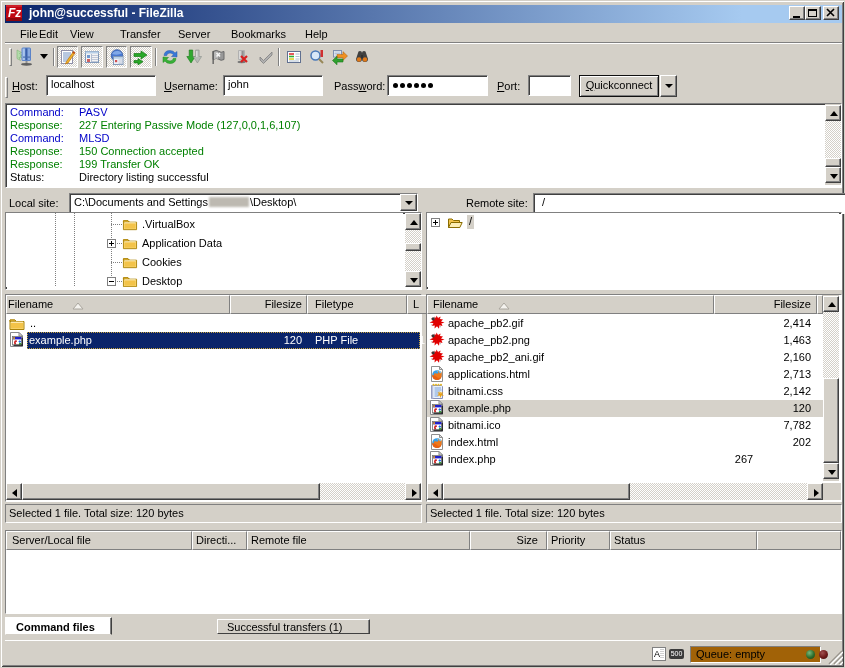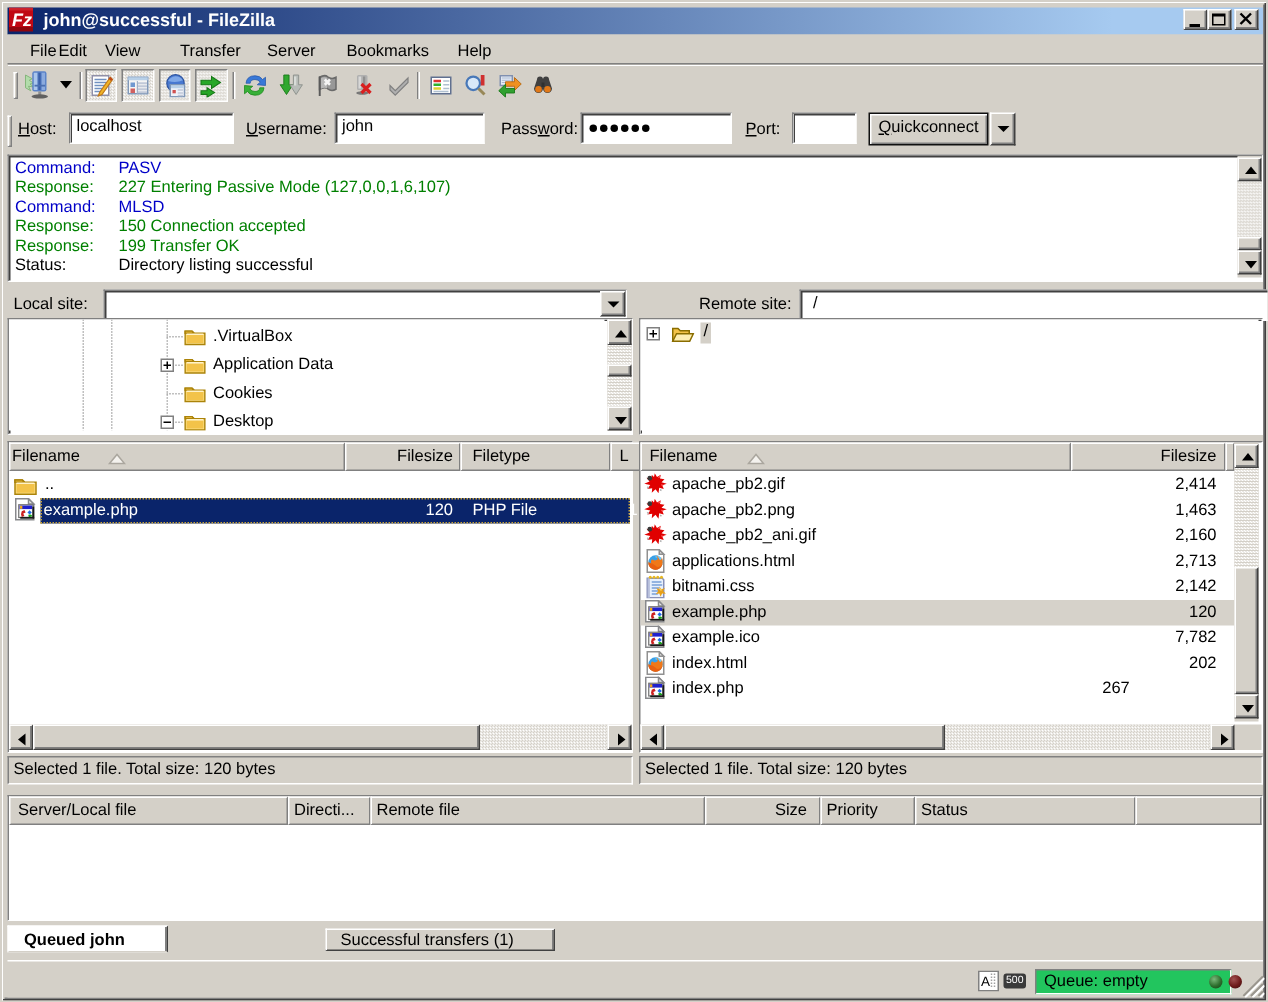--- a/index.html
+++ b/index.html
@@ -188,20 +188,21 @@
     <div class="abs btn" style="left:0; top:54px; width:16px; height:9px;"></div>
     <div class="abs btn" style="left:0; top:63px; width:16px; height:16px;">
           <div class="abs tri-down" style="left:4px; top:6px; border-left-width:4px;border-right-width:4px;border-top-width:5px;"></div>
         </div>
   </div>
 </div>
 
 <div class="abs" style="left:4px; top:192px; width:417px; height:21px;">
   <div class="abs" style="left:4px; top:4px;">Local site:</div>
   <div class="abs sunk" style="left:64px; top:0px; width:349px; height:21px;">
+    <div class="abs" style="left:4px; top:2px; white-space:nowrap;">C:\Documents and Settings<span style="display:inline-block; width:40px; height:10px; background:#bdb9b1; filter:blur(1px); vertical-align:-1px; margin:0 1px;"></span>\Desktop\</div>
     <div class="abs btn" style="right:0px; top:0px; width:17px; height:17px;">
           <div class="abs tri-down" style="left:4px; top:6px; border-left-width:4px;border-right-width:4px;border-top-width:4px;"></div>
         </div>
   </div>
 </div>
 
 <div class="abs" style="left:425px; top:192px; width:416px; height:21px;margin-left:38px;">
   <div class="abs" style="left:2px; top:4px;">Remote site:</div>
   <div class="abs sunk" style="left:69px; top:0px; width:345px; height:21px;">
     <div class="abs" style="left:8px; top:2px;">/</div>
@@ -435,21 +436,21 @@
             <path d="M10,0.5 L10,4 L13.5,4 Z" fill="#e8e8e8" stroke="#88898c"></path>
             <rect x="3.5" y="4.5" width="9.5" height="8.5" fill="#fff" stroke="#707070" stroke-width="0.8"></rect>
             <rect x="4" y="5" width="8.5" height="2.4" fill="#2020cc"></rect>
             <rect x="4.3" y="5.2" width="1.6" height="2" fill="#f0a818"></rect>
             <path d="M5.5,8.8 l1.8,-0.8 0.8,1.6 -1.6,0.8 0.8,1.6 -1.8,0.6 -0.5,-1.8 z" fill="#cc2020"></path>
             <path d="M9.3,9.6 l1.4,-1.4 1.5,1.4 -1.4,1.4 z" fill="#2068e8"></path>
             <path d="M9.8,11.2 l1.8,-0.2 1.2,1.2 -2.6,0.6 z" fill="#18a018"></path>
             <rect x="12.6" y="5.8" width="1.2" height="7.8" fill="#181818"></rect>
             <rect x="4.5" y="12.6" width="9.3" height="1.2" fill="#181818"></rect>
           </svg>
-          <span class="abs" style="left:21px;top:2px;">example.ico</span>
+          <span class="abs" style="left:21px;top:2px;">bitnami.ico</span>
           <span class="abs" style="left:250px;top:2px;width:134px;text-align:right;">7,782</span>
         </div>
         <div class="abs" style="left:0;top:119px;width:398px;height:17px;">
           <svg class="abs" style="left:2px;top:0px;" width="16" height="16" viewBox="0 0 16 16">
             <path d="M2.5,0.5 L10.5,0.5 L13.5,3.5 L13.5,15.5 L2.5,15.5 Z" fill="#fff" stroke="#909090"></path>
             <path d="M10.5,0.5 L10.5,3.5 L13.5,3.5 Z" fill="#e0e0e0" stroke="#909090"></path>
             <circle cx="8" cy="9" r="4.8" fill="#38a0e8"></circle>
             <path d="M8,4.2 a4.8,4.8 0 0,1 4.8,4.8 l-1.5,0 a3.3,3.3 0 0,0 -3.3,-3.3 Z" fill="#70c8f8"></path>
             <path d="M3.2,9 a4.8,4.8 0 0,0 9.6,0 q0.3,-2.5 -1,-4 q0.8,1.8 -0.3,2.2 q-1,0.3 -1.3,-1 q-0.4,-1.5 -2,-1.8 q2.3,2.3 0.5,3 q-1.8,0.6 -3,-0.5 q-1.3,1.3 -0.4,3.3 q-1.3,-0.4 -1.6,-1.8 Z" fill="#f07818"></path>
             <path d="M3.2,9.5 a4.8,4.8 0 0,0 9.5,0.5 q-2.5,3.5 -4.8,1 q-2.2,-2.3 -4.7,-1.5 Z" fill="#e86010"></path>
@@ -506,33 +507,33 @@
     <div class="abs hdrcol" style="left:186px; top:0; width:55px; padding-left:3px;">Directi...</div>
     <div class="abs hdrcol" style="left:241px; top:0; width:223px; padding-left:3px;">Remote file</div>
     <div class="abs hdrcol" style="left:464px; top:0; width:77px; text-align:right; padding-right:8px;">Size</div>
     <div class="abs hdrcol" style="left:541px; top:0; width:63px; padding-left:3px;">Priority</div>
     <div class="abs hdrcol" style="left:604px; top:0; width:147px; padding-left:3px;">Status</div>
     <div class="abs hdrcol" style="left:751px; top:0; width:84px;"></div>
   </div>
 </div>
 
 <div class="abs" style="left:4px; top:616px; width:837px; height:19px;">
-  <div class="abs" style="left:0px; top:0px; width:107px; height:18px; background:#fff; border:1px solid; border-color:#ffffff #404040 #d4d0c8 #ffffff; box-shadow: inset -1px 0 0 #808080; font-weight:bold; padding:3px 0 0 10px;">Queued john</div>
+  <div class="abs" style="left:0px; top:0px; width:107px; height:18px; background:#fff; border:1px solid; border-color:#ffffff #404040 #d4d0c8 #ffffff; box-shadow: inset -1px 0 0 #808080; font-weight:bold; padding:3px 0 0 10px;">Command files</div>
   <div class="abs" style="left:108px; top:2px; width:103px; height:15px; background:#d4d0c8; border:1px solid; border-color:#ffffff #404040 #404040 #ffffff; box-shadow: inset -1px 0 0 #808080; padding:1px 0 0 9px;margin-top:24px;">Failed transfers</div>
   <div class="abs" style="left:212px; top:2px; width:153px; height:15px; background:#d4d0c8; border:1px solid; border-color:#ffffff #404040 #404040 #ffffff; box-shadow: inset -1px 0 0 #808080; padding:1px 0 0 9px;">Successful transfers (1)</div>
 </div>
 
 <div class="abs" style="left:4px; top:639px; width:837px; height:25px; background:#d4d0c8; border-top:1px solid #fff;">
   <svg id="ic-ascii" class="abs" style="left:647px; top:6px;" width="14" height="14">
         <rect x="0.5" y="0.5" width="13" height="13" fill="#fff" stroke="#808080"></rect>
         <text x="2" y="10" font-size="9" font-family="Liberation Sans" fill="#000">A</text>
         <path d="M9,2 v10 M11,2 v10" stroke="#a0a0a0" stroke-width="1" stroke-dasharray="1,1"></path>
       </svg>
   <div class="abs" style="left:664px; top:8px; width:15px; height:10px; background:#3a3a3a; border-radius:2px; color:#fff; font-size:7px; line-height:10px; text-align:center;">500</div>
-  <div class="abs sunkthin" style="left:685px; top:5px; width:131px; height:17px; background:#22c55e; line-height:15px; padding-left:5px;">Queue: empty</div>
+  <div class="abs sunkthin" style="left:685px; top:5px; width:131px; height:17px; background:#a16207; line-height:15px; padding-left:5px;">Queue: empty</div>
   <div class="abs led" style="left:801px; top:9px; background:radial-gradient(circle at 38% 32%, #7ab87a, #2d6e2d 55%, #174017 95%);"></div>
   <div class="abs led" style="left:814px; top:9px; background:radial-gradient(circle at 38% 32%, #a05050, #6e1a1a 55%, #3c0e0e 95%);"></div>
   <svg class="abs" style="left:822px; top:8px;" width="16" height="16">
     <path d="M15,2 L2,15 M15,7 L7,15 M15,12 L12,15" stroke="#9a968e" stroke-width="1.6"></path>
     <path d="M16,3 L3,16 M16,8 L8,16 M16,13 L13,16" stroke="#ffffff" stroke-width="1.4"></path>
   </svg>
 </div>
 
 </div>
 

